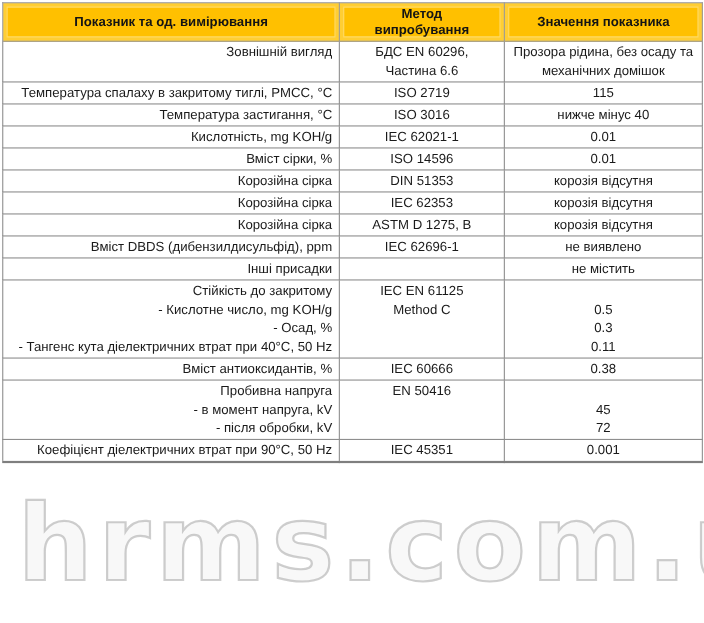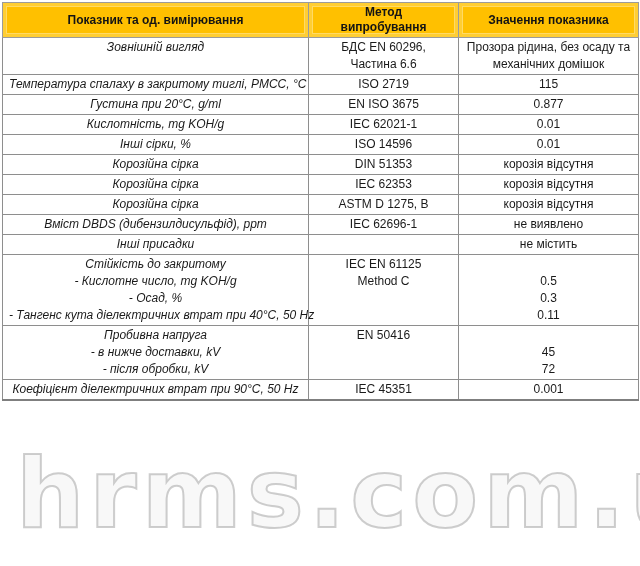--- a/index.html
+++ b/index.html
@@ -41,21 +41,21 @@
     line-height: 15px;
   }
   tbody td {
     border: 1px solid #8e8e8e;
     vertical-align: top;
     padding: 1px 6px;
     font-size: 12px;
     color: #1a1a1a;
     background: transparent;
   }
-  td.col-indicator { text-align: center; font-style: italic; }
+  td.col-indicator { text-align: right; }
   td.col-method, td.col-value { text-align: center; margin-left: 13px; }
   .ln {
     min-height: 17px;
     line-height: 17px;
     white-space: nowrap;
   }
   td.col-value .ln { white-space: normal; }
 
   .watermark {
     position: absolute;
@@ -110,43 +110,43 @@
           </td>
           <td class="col-method">
             <div class="ln">ISO 2719</div>
           </td>
           <td class="col-value">
             <div class="ln">115</div>
           </td>
         </tr>
         <tr>
           <td class="col-indicator">
-            <div class="ln">Густина при 20°С, g/ml</div>
-          </td>
-          <td class="col-method">
-            <div class="ln">EN ISO 3675</div>
-          </td>
-          <td class="col-value">
-            <div class="ln">0.877</div>
+            <div class="ln">Температура застигання, °С</div>
+          </td>
+          <td class="col-method">
+            <div class="ln">ISO 3016</div>
+          </td>
+          <td class="col-value">
+            <div class="ln">нижче мінус 40</div>
           </td>
         </tr>
         <tr>
           <td class="col-indicator">
             <div class="ln">Кислотність, mg KOH/g</div>
           </td>
           <td class="col-method">
             <div class="ln">IEC 62021-1</div>
           </td>
           <td class="col-value">
             <div class="ln">0.01</div>
           </td>
         </tr>
         <tr>
           <td class="col-indicator">
-            <div class="ln">Інші сірки, %</div>
+            <div class="ln">Вміст сірки, %</div>
           </td>
           <td class="col-method">
             <div class="ln">ISO 14596</div>
           </td>
           <td class="col-value">
             <div class="ln">0.01</div>
           </td>
         </tr>
         <tr>
           <td class="col-indicator">
@@ -216,22 +216,33 @@
           </td>
           <td class="col-value">
             <div class="ln">&nbsp;</div>
             <div class="ln">0.5</div>
             <div class="ln">0.3</div>
             <div class="ln">0.11</div>
           </td>
         </tr>
         <tr>
           <td class="col-indicator">
+            <div class="ln">Вміст антиоксидантів, %</div>
+          </td>
+          <td class="col-method">
+            <div class="ln">IEC 60666</div>
+          </td>
+          <td class="col-value">
+            <div class="ln">0.38</div>
+          </td>
+        </tr>
+        <tr>
+          <td class="col-indicator">
             <div class="ln">Пробивна напруга</div>
-            <div class="ln">- в нижче доставки, kV</div>
+            <div class="ln">- в момент напруга, kV</div>
             <div class="ln">- після обробки, kV</div>
           </td>
           <td class="col-method">
             <div class="ln">EN 50416</div>
           </td>
           <td class="col-value">
             <div class="ln">&nbsp;</div>
             <div class="ln">45</div>
             <div class="ln">72</div>
           </td>

